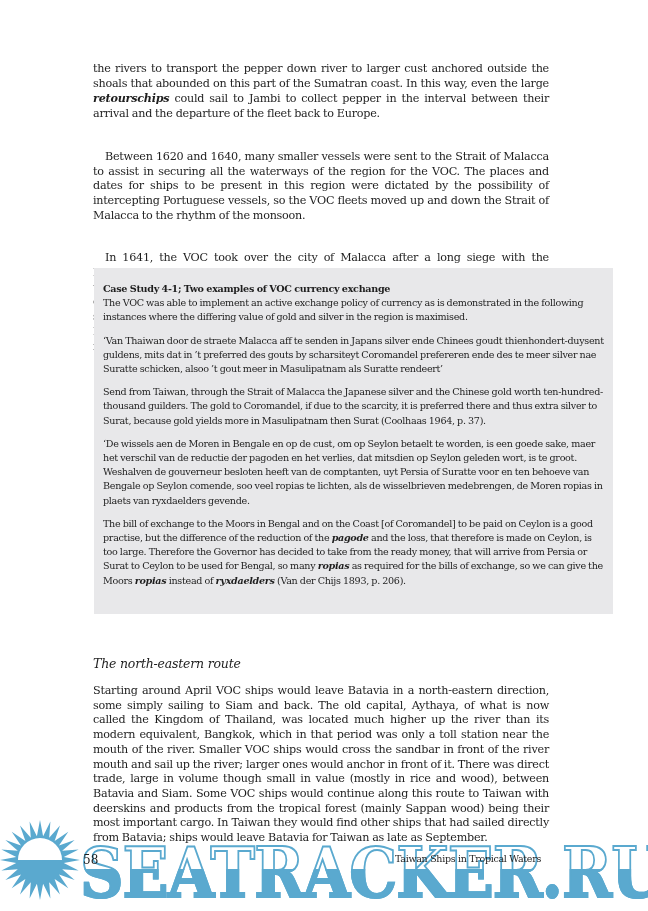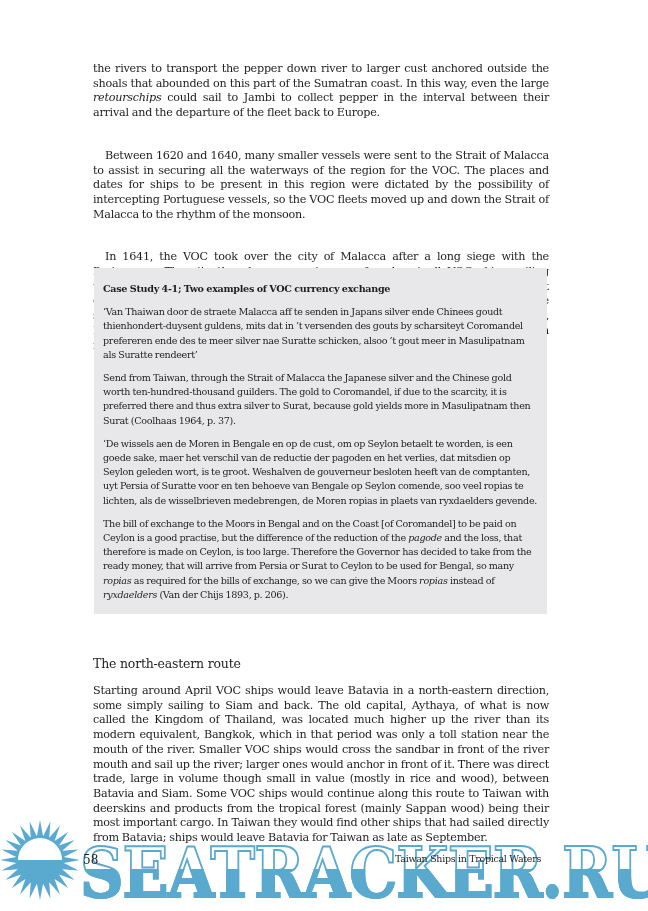--- a/index.html
+++ b/index.html
@@ -7,58 +7,59 @@
     width: 648px; height: 911px; background: #ffffff; position: relative; overflow: hidden;
     font-family: "DejaVu Serif", "Liberation Serif", serif; color: #1e1e1e;
   }
   .page { position: absolute; left: 93px; top: 62px; width: 456px; }
   .para {
     font-size: 11.2px; line-height: 14.7px; margin: 0; text-align: justify;
     letter-spacing: -0.25px; word-spacing: -0.3px;
   }
   .para.indent { text-indent: 12px; margin-top: 28px; }
   .box {
-    position: absolute; left: 94px; top: 268px; width: 453px; height: 346px;
+    position: absolute; left: 94px; top: 268px; width: 519px; height: 346px;
     background: #e8e8ea; box-sizing: border-box; padding: 14px 8px 0 9px;
   }
   .box p {
     font-size: 9.6px; line-height: 14.2px; margin: 0; letter-spacing: -0.3px; word-spacing: -0.4px;
   }
   .box p.gap { margin-top: 9px; }
   .box .title { font-weight: bold; }
   .heading {
-    position: absolute; left: 93px; top: 656px; font-size: 12.5px;
+    position: absolute; left: 93px; top: 656px; font-style: italic; font-size: 12.5px;
     letter-spacing: -0.2px;
   }
   .route { position: absolute; left: 93px; top: 684px; width: 456px; }
   .footer-page { position: absolute; left: 83px; top: 853px; font-size: 12px; }
   .footer-title { position: absolute; left: 395px; top: 853px; font-size: 9.5px; letter-spacing: -0.3px; }
   .watermark { position: absolute; left: 0; top: 800px; width: 648px; height: 111px; pointer-events: none; }
   .wm-text {
     position: absolute; left: 80px; top: 838px; font-family: "DejaVu Serif", serif; font-weight: bold;
     font-size: 70px; letter-spacing: -1px; color: transparent;
     -webkit-text-stroke: 2px #5aa9cf;
     background: linear-gradient(to bottom, transparent 0 45%, #5aa9cf 45% 100%);
     -webkit-background-clip: text; background-clip: text; line-height: 70px; white-space: nowrap;
     transform: scaleX(0.86); transform-origin: left top;
   }
-  i { font-style: italic; }
+  i { font-style: italic; font-weight: bold; }
 </style>
 </head>
 <body>
 
 <div class="page">
   <p class="para"><span>the rivers to transport the pepper down river to larger cust anchored outside the shoals that abounded on this part of the Sumatran coast. In this way, even the large </span><i>retourschips</i><span> could sail to Jambi to collect pepper in the interval between their arrival and the departure of the fleet back to Europe.</span></p>
   <p class="para indent">Between 1620 and 1640, many smaller vessels were sent to the Strait of Malacca to assist in securing all the waterways of the region for the VOC. The places and dates for ships to be present in this region were dictated by the possibility of intercepting Portuguese vessels, so the VOC fleets moved up and down the Strait of Malacca to the rhythm of the monsoon.</p>
   <p class="para indent">In 1641, the VOC took over the city of Malacca after a long siege with the Portuguese. The city then became a stopover for almost all VOC ships sailing through the Strait. Although Malacca did not reach the same status as an important emporium that it had under the Portuguese, it was still an important location for the storage and redistribution of stock. As far as intra-Asian trade was concerned, Malacca became a VOC centre for the pewter trade in this region and an independent destination from Batavia for pewter and pepper.</p>
 </div>
 
 <div class="box">
   <p class="title">Case Study 4-1; Two examples of VOC currency exchange</p>
-  <p class="gap">‘Van Thaiwan door de straete Malacca aff te senden in Japans silver ende Chinees goudt thienhondert-duysent guldens, mits dat in ’t versenden des gouts by scharsiteyt Coromandel prefereren ende des te meer silver nae Suratte schicken, alsoo ’t gout meer in Masulipatnam als Suratte rendeert’</p>
+  <p>The VOC was able to implement an active exchange policy of currency as is demonstrated in the following instances where the differing value of gold and silver in the region is maximised.</p>
+  <p class="gap">‘Van Thaiwan door de straete Malacca aff te senden in Japans silver ende Chinees goudt thienhondert-duysent guldens, mits dat in ’t preferred des gouts by scharsiteyt Coromandel prefereren ende des te meer silver nae Suratte schicken, alsoo ’t gout meer in Masulipatnam als Suratte rendeert’</p>
   <p class="gap">Send from Taiwan, through the Strait of Malacca the Japanese silver and the Chinese gold worth ten-hundred-thousand guilders. The gold to Coromandel, if due to the scarcity, it is preferred there and thus extra silver to Surat, because gold yields more in Masulipatnam then Surat (Coolhaas 1964, p. 37).</p>
   <p class="gap">‘De wissels aen de Moren in Bengale en op de cust, om op Seylon betaelt te worden, is een goede sake, maer het verschil van de reductie der pagoden en het verlies, dat mitsdien op Seylon geleden wort, is te groot. Weshalven de gouverneur besloten heeft van de comptanten, uyt Persia of Suratte voor en ten behoeve van Bengale op Seylon comende, soo veel ropias te lichten, als de wisselbrieven medebrengen, de Moren ropias in plaets van ryxdaelders gevende.</p>
   <p class="gap"><span>The bill of exchange to the Moors in Bengal and on the Coast [of Coromandel] to be paid on Ceylon is a good practise, but the difference of the reduction of the </span><i>pagode</i><span> and the loss, that therefore is made on Ceylon, is too large. Therefore the Governor has decided to take from the ready money, that will arrive from Persia or Surat to Ceylon to be used for Bengal, so many </span><i>ropias</i><span> as required for the bills of exchange, so we can give the Moors </span><i>ropias</i><span> instead of </span><i>ryxdaelders</i><span> (Van der Chijs 1893, p. 206).</span></p>
 </div>
 
 <div class="heading">The north-eastern route</div>
 <div class="route">
   <p class="para">Starting around April VOC ships would leave Batavia in a north-eastern direction, some simply sailing to Siam and back. The old capital, Aythaya, of what is now called the Kingdom of Thailand, was located much higher up the river than its modern equivalent, Bangkok, which in that period was only a toll station near the mouth of the river. Smaller VOC ships would cross the sandbar in front of the river mouth and sail up the river; larger ones would anchor in front of it. There was direct trade, large in volume though small in value (mostly in rice and wood), between Batavia and Siam. Some VOC ships would continue along this route to Taiwan with deerskins and products from the tropical forest (mainly Sappan wood) being their most important cargo. In Taiwan they would find other ships that had sailed directly from Batavia; ships would leave Batavia for Taiwan as late as September.</p>
 </div>
 

